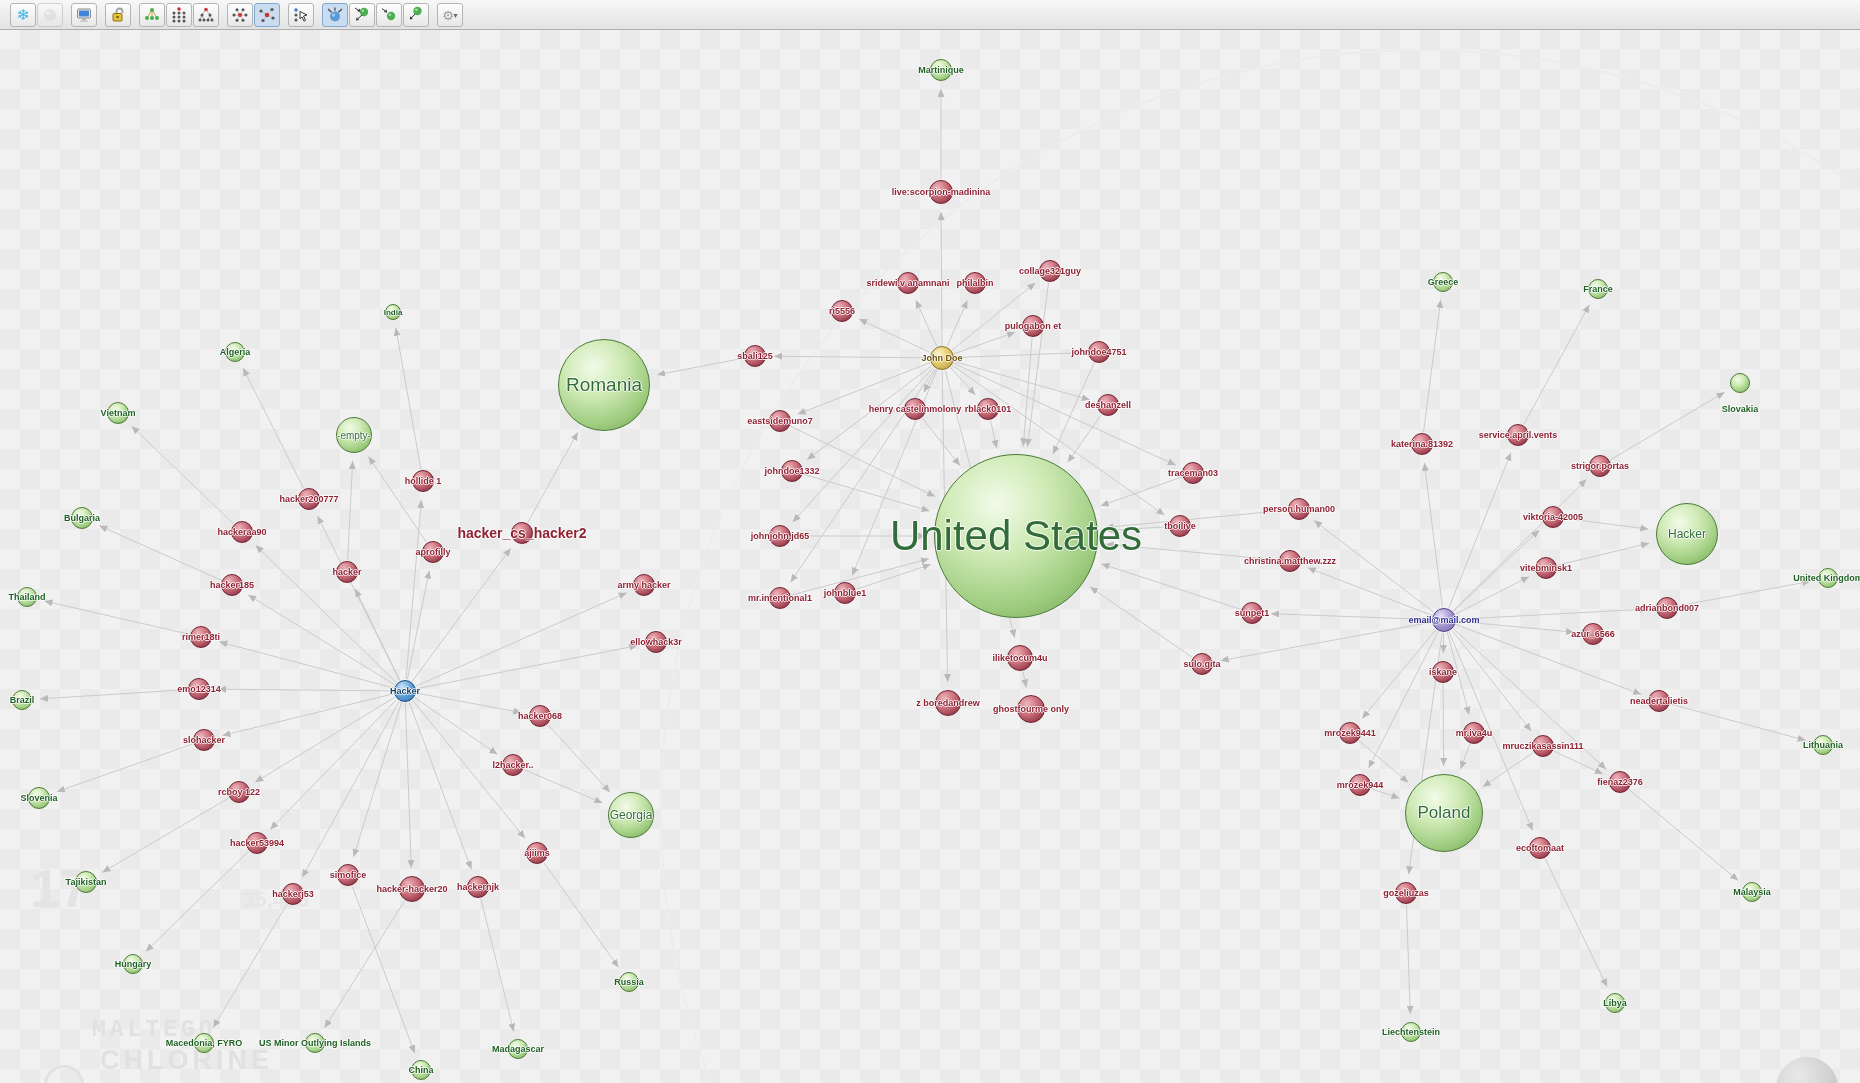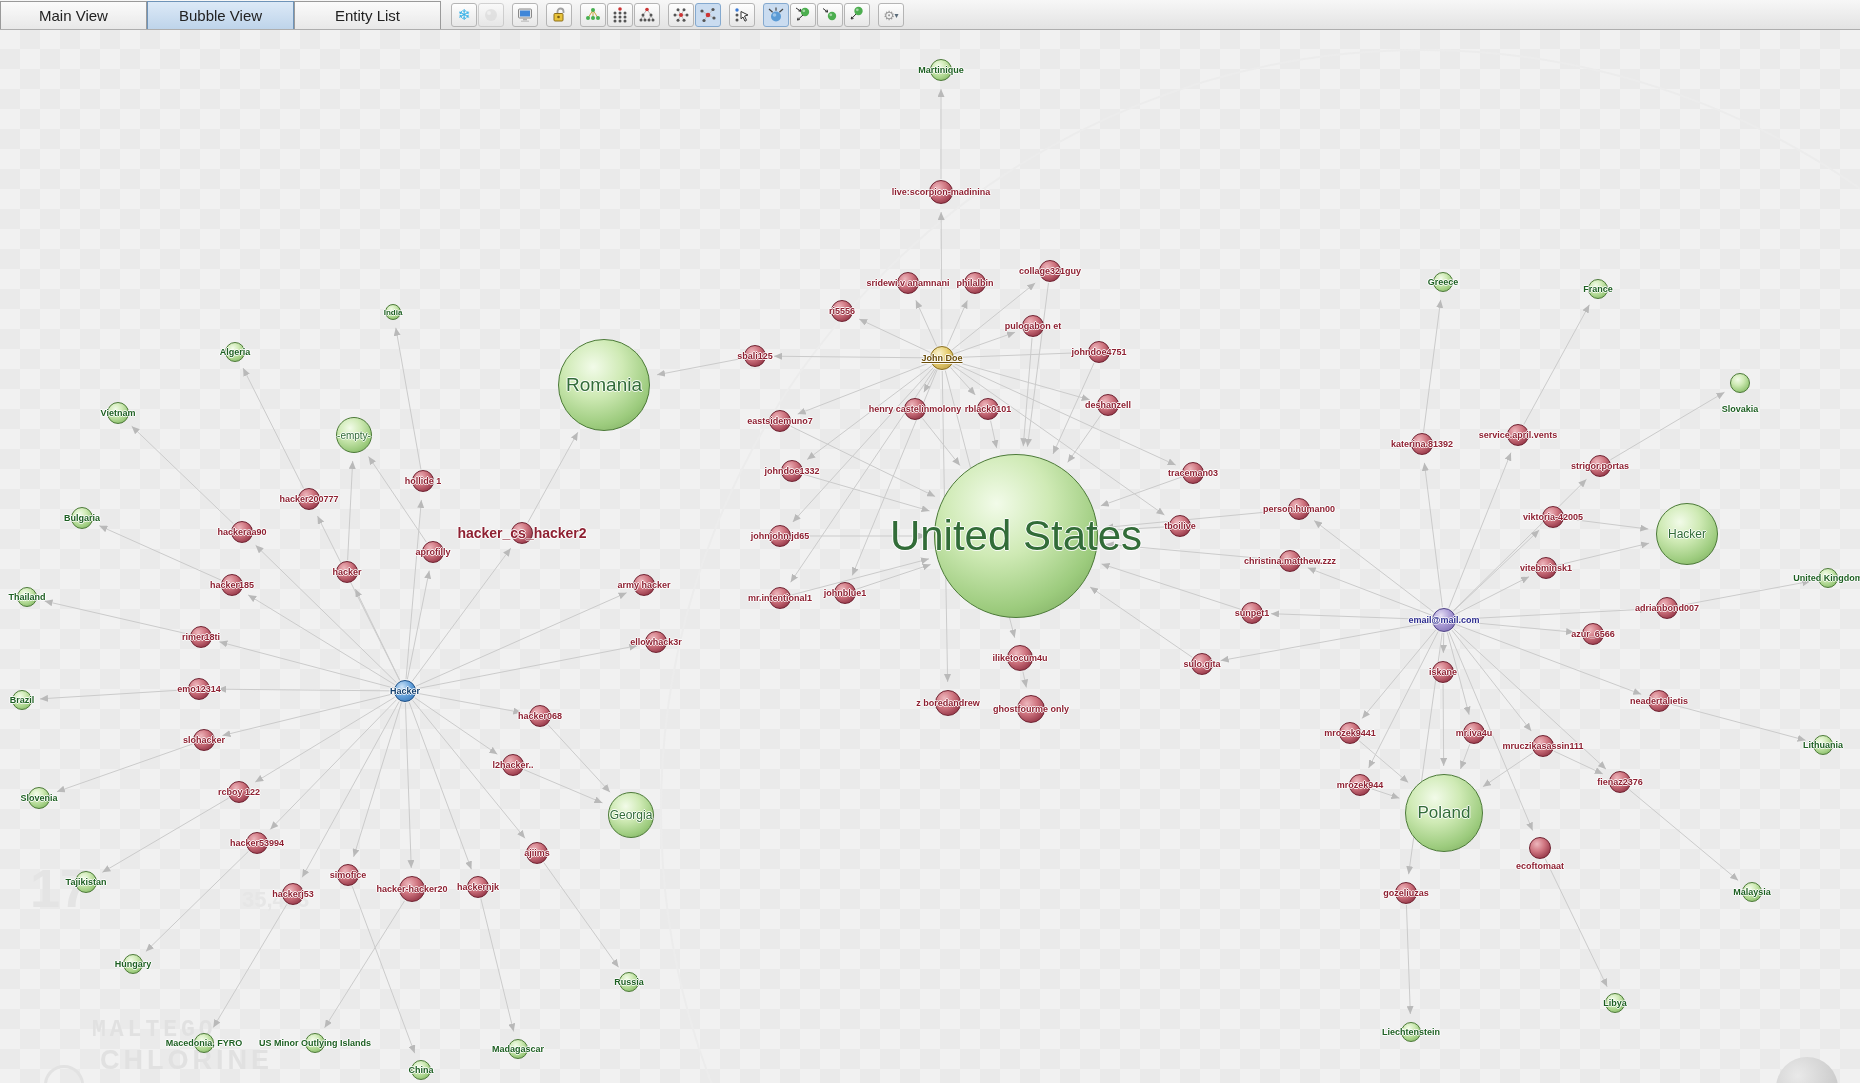--- a/index.html
+++ b/index.html
@@ -32,46 +32,41 @@
   .b-person{background:radial-gradient(circle at 35% 30%,#edb6bc,#cf7580 40%,#9e4050 75%,#7e2635);border:1px solid #702231;}
   .b-country{background:radial-gradient(circle at 38% 30%,#f2fbe9,#cfeab5 35%,#9ccb7d 70%,#6f9c53);border:1px solid #4c7a38;}
   .b-gold{background:radial-gradient(circle at 35% 30%,#faf3cf,#e6cd6f 45%,#b3933b);border:1px solid #8a6f21;}
   .b-blue{background:radial-gradient(circle at 35% 30%,#cfe4f7,#68a4dd 45%,#2a6cb0);border:1px solid #1d4f86;}
   .b-purple{background:radial-gradient(circle at 35% 30%,#e6e0f5,#ab9cd6 45%,#7263a8);border:1px solid #4f4286;}
   .nlabel{position:absolute;transform:translate(-50%,-50%);font-weight:bold;white-space:nowrap;
     text-shadow:0 1px 0 rgba(255,255,255,.85),0 -1px 0 rgba(255,255,255,.85),
                 1px 0 0 rgba(255,255,255,.85),-1px 0 0 rgba(255,255,255,.85);}
   .l-person{color:#8e2132;}
   .l-country{color:#1d5f22;}
-  .l-gold{color:#6b4e0a;text-decoration:underline;}
+  .l-gold{color:#6b4e0a;}
   .l-blue{color:#14406e;}
   .l-purple{color:#2d2d8f;}
   .bigc{font-weight:normal;color:rgba(39,100,45,.95);}
   
   .wm{position:absolute;color:#e4e4e4;z-index:1;pointer-events:none;}
   #wm-num{left:30px;top:828px;font-size:54px;font-weight:bold;}
   #wm-sym{left:62px;top:818px;font-size:130px;font-weight:bold;color:#ebebeb;
     -webkit-text-stroke:2px #e0e0e0;letter-spacing:-4px;}
   #wm-mass{left:242px;top:858px;font-size:22px;font-weight:bold;color:#e6e6e6;}
   #wm-n1{left:92px;top:988px;font-size:23px;font-weight:bold;letter-spacing:4px;color:#e1e1e1;font-family:Liberation Mono, monospace;}
   #wm-n2{left:100px;top:1016px;font-size:27px;font-weight:bold;letter-spacing:4px;color:#e1e1e1;}
   #wm-gear{left:44px;top:1036px;width:34px;height:34px;border:3px solid #e2e2e2;border-radius:50%;}
   #wm-ring{left:660px;top:20px;width:1520px;height:1520px;border:2px solid #ececec;border-radius:50%;}
   #wm-ball{left:1776px;top:1028px;width:62px;height:62px;border-radius:50%;
     background:radial-gradient(circle at 35% 30%,#e9e9e9,#cfcfcf 60%,#bdbdbd);}
 </style>
 </head>
 <body>
 
 <div id="topbar">
-  <div id="tabs" style="display: flex;">
-      <div class="tab">Main View</div>
-      <div class="tab active">Bubble View</div>
-      <div class="tab">Entity List</div>
-    </div>
   <div id="toolbtns">
       <div class="tgroup">
         <div class="tbtn">
           <svg width="18" height="18" viewBox="0 0 18 18">
             <text x="9" y="14" font-size="15" text-anchor="middle" fill="#35b1e8">❄</text>
           </svg>
         </div>
         <div class="tbtn dis">
           <svg width="18" height="18" viewBox="0 0 18 18">
             <circle cx="9" cy="9" r="6" fill="#d8d8d8"></circle>
@@ -705,20 +700,20 @@
       <div class="node" style="left: 1360px; top: 756px;">
         <div class="ball b-person" style="width: 20px; height: 20px;"></div>
         <div class="nlabel l-person" style="font-size: 9px;">mrozek944</div>
       </div>
       <div class="node" style="left: 1443px; top: 643px;">
         <div class="ball b-person" style="width: 20px; height: 20px;"></div>
         <div class="nlabel l-person" style="font-size: 9px;">iskane</div>
       </div>
       <div class="node" style="left: 1540px; top: 819px;">
         <div class="ball b-person" style="width: 20px; height: 20px;"></div>
-        <div class="nlabel l-person" style="font-size: 9px; margin-top: 18px;">ecoftomaat</div>
+        <div class="nlabel l-person" style="font-size: 9px;">ecoftomaat</div>
       </div>
       <div class="node" style="left: 1406px; top: 864px;">
         <div class="ball b-person" style="width: 20px; height: 20px;"></div>
         <div class="nlabel l-person" style="font-size: 9px;">gozeliuzas</div>
       </div>
     </div>
 </div>
 
 </body></html>

